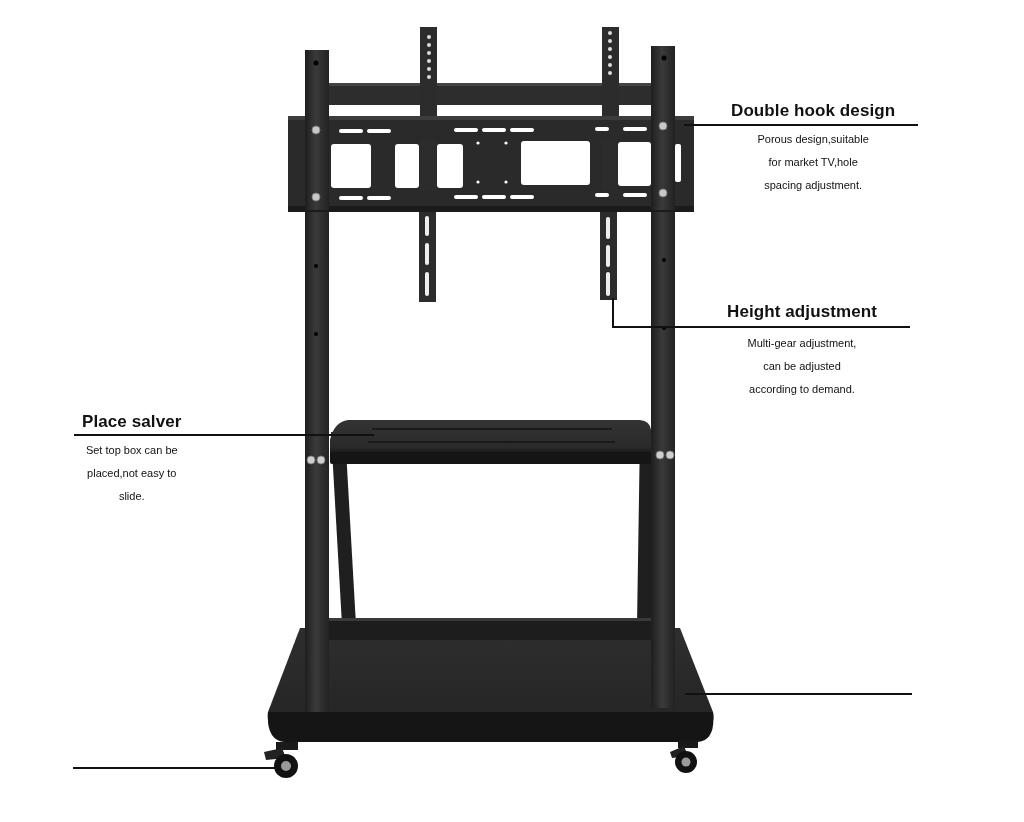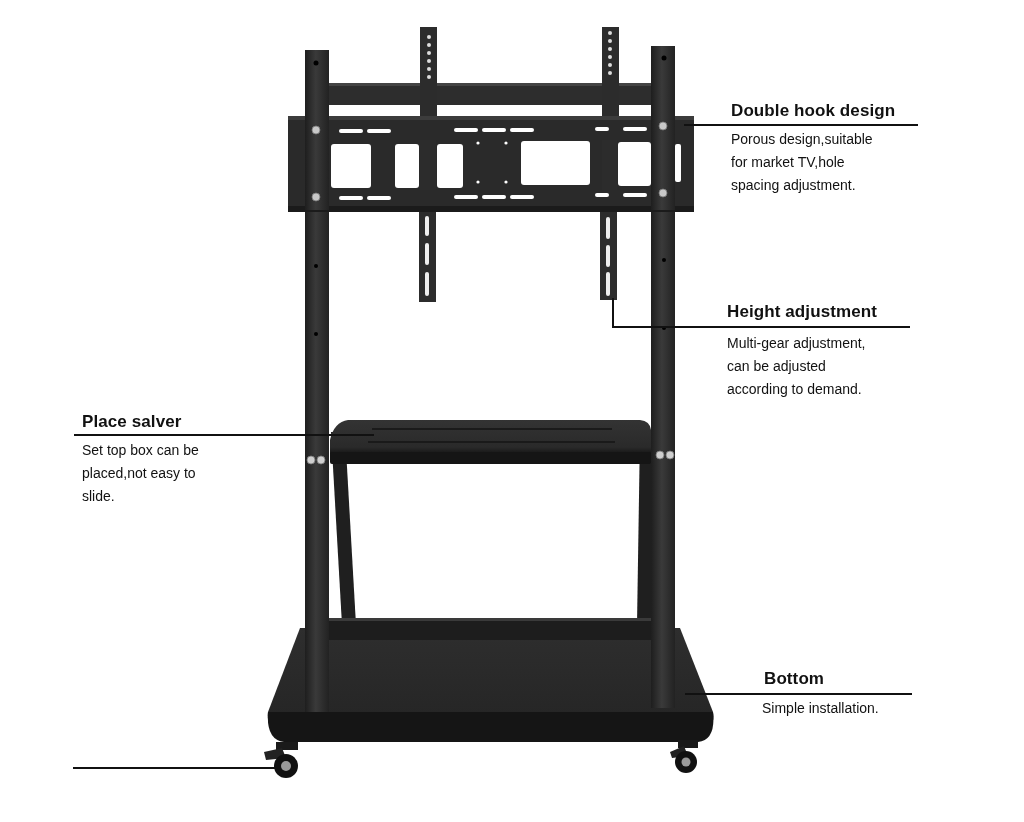--- a/index.html
+++ b/index.html
@@ -2,21 +2,21 @@
 <html><head>
 <meta charset="utf-8">
 <style>
   html, body { margin: 0; padding: 0; background: #ffffff; }
   body { width: 1024px; height: 822px; position: relative; overflow: hidden;
          font-family: "Liberation Sans", "DejaVu Sans", sans-serif; color: #111; }
   .stage { position: absolute; left: 0; top: 0; width: 924px; height: 822px; }
   svg.product { position: absolute; left: 0; top: 0; }
   .callout { position: absolute; }
   .callout .title { font-weight: bold; font-size: 17px; line-height: 20px; letter-spacing: 0.1px; }
-  .callout .desc { font-size: 14px; line-height: 23px; white-space: pre-line; }
+  .callout .desc { font-size: 11px; line-height: 23px; white-space: pre-line; text-align: center; }
   .rule { position: absolute; height: 2px; background: #111; }
 </style>
 </head>
 <body>
 
 <div class="stage">
 
   <svg class="product" width="1024" height="822" viewBox="0 0 1024 822">
     <defs>
       <linearGradient id="pole" x1="0" x2="1" y1="0" y2="0">
@@ -196,19 +196,15 @@
 according to demand.</div>
   </div>
 
   <div class="callout" style="left:82px; top:412px;">
     <div class="title">Place salver</div>
     <div class="desc" style="margin-top:7px;">Set top box can be
 placed,not easy to
 slide.</div>
   </div>
 
-  <div class="callout" style="left:764px; top:669px;">
-    <div class="title">Bottom</div>
-    <div class="desc" style="margin-top:8px; margin-left:-2px;">Simple installation.</div>
-  </div>
 
 
 </div>
 
 </body></html>

